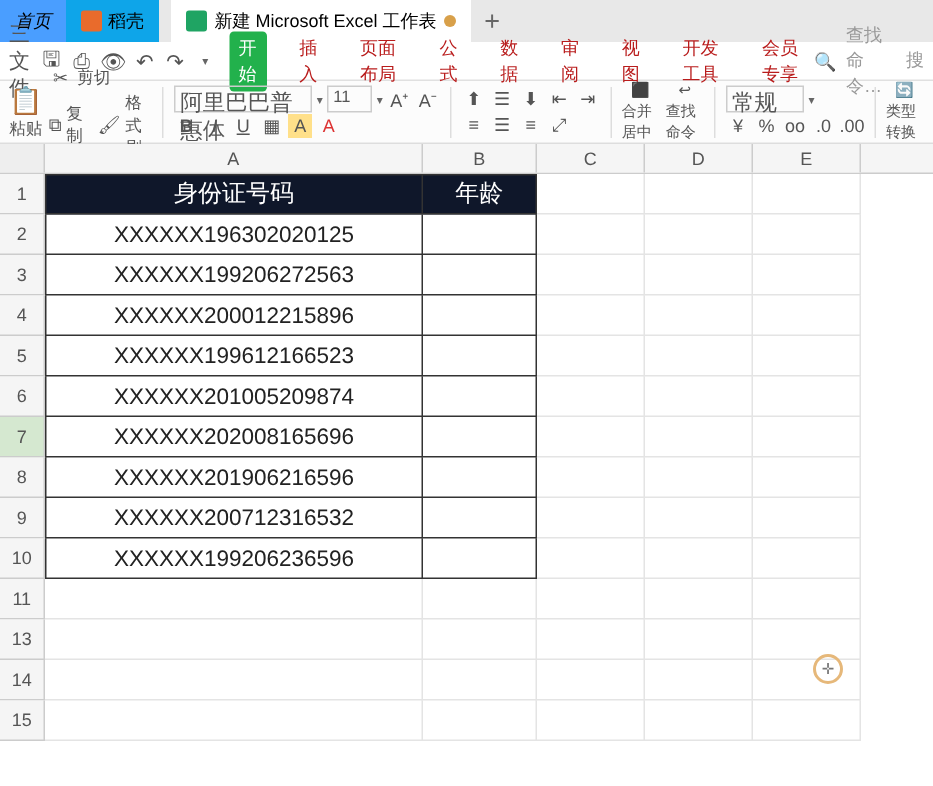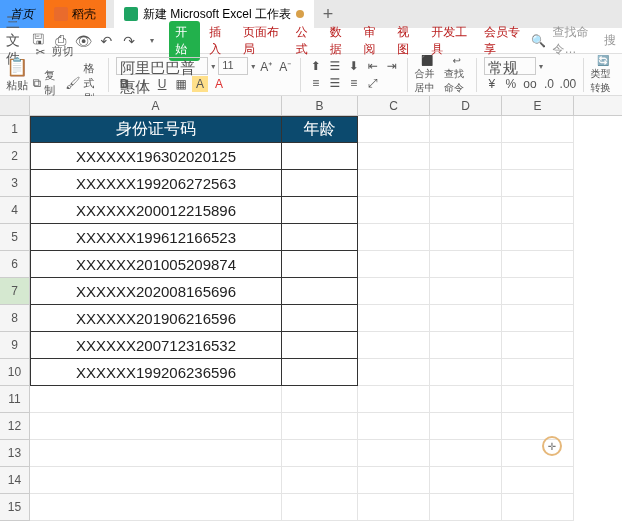--- a/index.html
+++ b/index.html
@@ -2,32 +2,32 @@
 <html><head>
 <meta charset="utf-8">
 <style>
 * { margin: 0; padding: 0; box-sizing: border-box; font-family: "Microsoft YaHei", Arial, sans-serif; }
 body { width: 622px; height: 524px; background: #fff; overflow: hidden; font-size: 12px; }
 
 
 .tabs { display: flex; height: 28px; background: #e8e8e8; align-items: center; }
 .tab { display: flex; align-items: center; height: 28px; padding: 0 10px; gap: 4px; cursor: pointer; }
 .tab-home { background: #4a9eff; color: #000000; font-style: italic; }
-.tab-daoke { background: #f97316; }
+.tab-daoke { background: #0ea5e9; }
 .tab-file { background: #fff; margin-left: 8px; display: flex; align-items: center; gap: 5px;}
 .tab-new { width: 28px; justify-content: center; color: #666; font-size: 18px; }
 .icon-sq { width: 14px; height: 14px; border-radius: 2px; display: inline-block; }
 .i-orange { background: #e96b2c; }
 .i-green { background: #1fa463; }
 .grey-dot { width: 8px; height: 8px; background: #d8a04a; border-radius: 50%; display: inline-block; }
 
 
 .menubar { display: flex; align-items: center; height: 26px; background: #fff; border-bottom: 1px solid #e0e0e0; padding: 0 6px; gap: 4px; }
 .menu-icon { width: 22px; height: 22px; display: flex; align-items: center; justify-content: center; color: #555; font-size: 14px; }
-.menu-items { display: flex; gap: 3px; margin-left: 4px; }
+.menu-items { display: flex; gap: 16px; margin-left: 4px; }
 .menu-item { padding: 3px 6px; color: #b91c1c; font-size: 12px; cursor: pointer; }
 .menu-item.active { background: #22b14c; color: #fff; border-radius: 3px; }
 .menu-right { margin-left: auto; display: flex; gap: 6px; color: #999; font-size: 12px; align-items: center;}
 
 
 .toolbar { display: flex; height: 42px; background: #fcfcfc; border-bottom: 1px solid #ddd; padding: 2px 6px; align-items: center; gap: 4px; color: #555; font-size: 11px;}
 .tb-group { display: flex; flex-direction: column; gap: 1px; }
 .tb-row { display: flex; align-items: center; gap: 3px; }
 .tb-sep { width: 1px; height: 34px; background: #ddd; margin: 0 3px; }
 .tb-paste { display: flex; flex-direction: column; align-items: center; font-size: 11px; }
@@ -52,21 +52,21 @@
 .grid { position: relative; }
 .row { display: flex; height: 27px; }
 .rowh { width: 30px; border-right: 1px solid #ccc; border-bottom: 1px solid #ccc; background: #f5f5f5; display: flex; align-items: center; justify-content: center; color: #555; font-size: 12px;}
 .rowh.sel { background: #d5e8d0; }
 .cell { border-right: 1px solid #e4e4e4; border-bottom: 1px solid #e4e4e4; display: flex; align-items: center; justify-content: center; font-size: 15px; color: #222; }
 .cell.cA { width: 252px; }
 .cell.cB { width: 76px; }
 .cell.cC { width: 72px; }
 .cell.cD { width: 72px; }
 .cell.cE { width: 72px; }
-.hdrcell { background: #0c4a6e; color: #fff; font-size: 16px; border-color: #333 !important; text-align: right; }
+.hdrcell { background: #0f172a; color: #fff; font-size: 16px; border-color: #333 !important; text-align: right; }
 .databorder { border-right: 1px solid #333; border-bottom: 1px solid #333; }
 .hdrcell.first { border-left: 1px solid #333; border-top: 1px solid #333;}
 .hdrcell.last { border-top: 1px solid #333;}
 .leftb { border-left: 1px solid #333; }
 
 
 .cursor-mark { position: absolute; width: 20px; height: 20px; border: 2px solid #e6b87a; border-radius: 50%; display: flex; align-items:center; justify-content:center; font-size: 11px; color:#777; pointer-events:none; left: 542px; top: 320px;}
 .cursor-mark::after { content: "✛"; font-size: 10px; }
 </style>
 </head>
@@ -285,28 +285,20 @@
     </div>
     <div class="row">
       <div class="rowh">11</div>
       <div class="cell cA"></div>
       <div class="cell cB"></div>
       <div class="cell cC"></div>
       <div class="cell cD"></div>
       <div class="cell cE"></div>
     </div>
     <div class="row">
-      <div class="rowh">12</div>
-      <div class="cell cA"></div>
-      <div class="cell cB"></div>
-      <div class="cell cC"></div>
-      <div class="cell cD"></div>
-      <div class="cell cE"></div>
-    </div>
-    <div class="row">
       <div class="rowh">13</div>
       <div class="cell cA"></div>
       <div class="cell cB"></div>
       <div class="cell cC"></div>
       <div class="cell cD"></div>
       <div class="cell cE"></div>
     </div>
     <div class="row">
       <div class="rowh">14</div>
       <div class="cell cA"></div>

